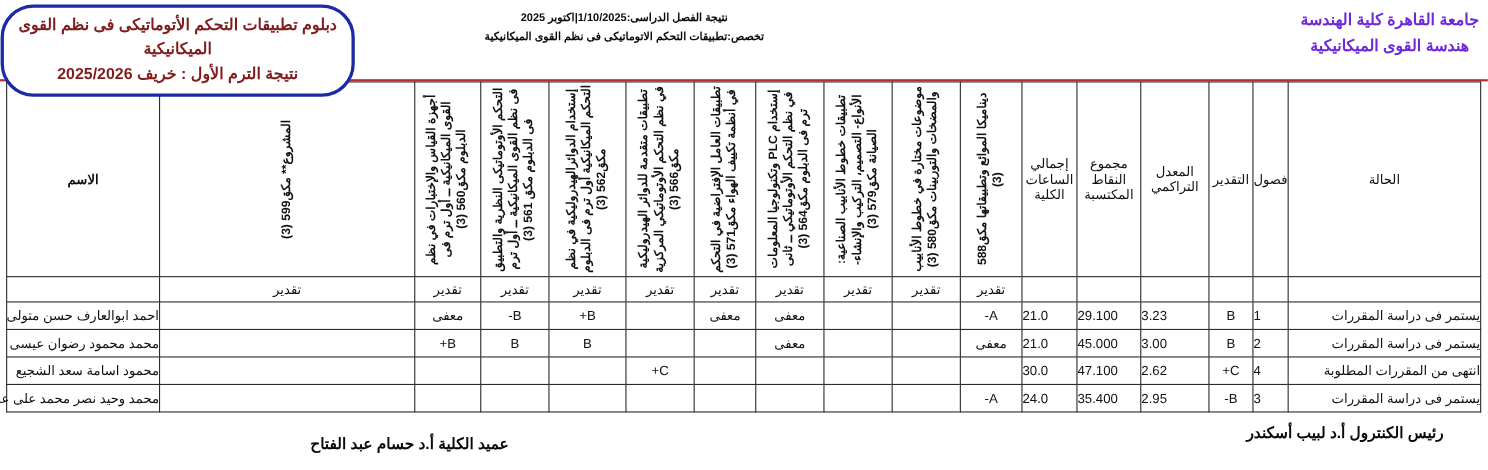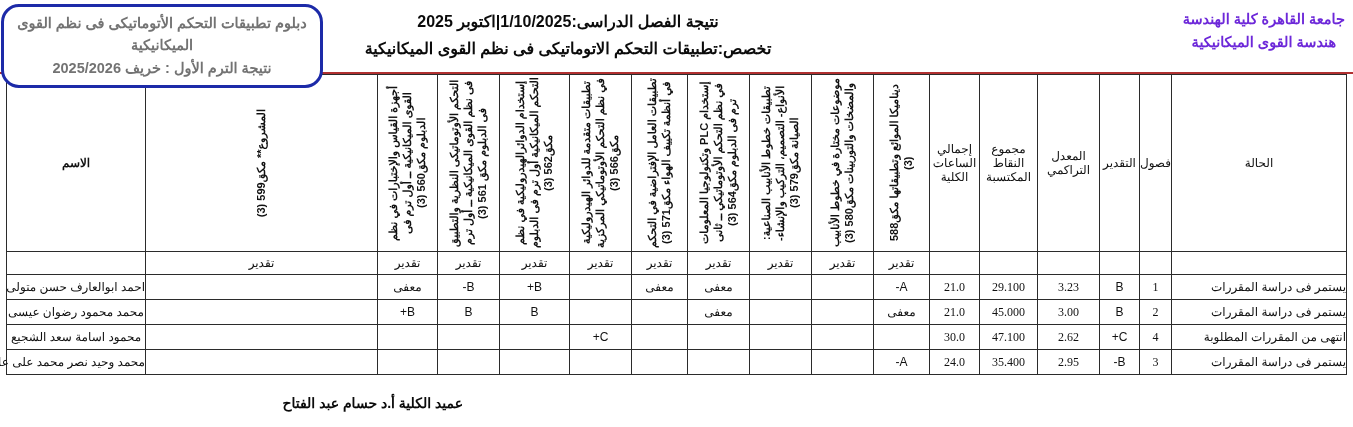--- a/index.html
+++ b/index.html
@@ -31,35 +31,35 @@
     font-weight: bold;
     line-height: 1.6;
     color: #6d28d9;
   }
   .center-block {
     position: absolute;
     top: 8px;
     right: 560px;
     width: 450px;
     text-align: center;
-    font-size: 16px;
+    font-size: 10px;
     font-weight: bold;
     line-height: 1.7;
     color: #0b0b0b;
   }
   .stamp {
     position: absolute;
     top: 4px;
     right: 1030px;
     width: 300px;
     border: 3px solid #1c2aa8;
-    border-radius: 18px;
+    border-radius: 30px;
     padding: 5px 8px 6px 8px;
     text-align: center;
-    color: #737373;
+    color: #7f1d1d;
     font-weight: bold;
     font-size: 14.5px;
     line-height: 1.55;
     background: #fff;
   }
 
   
   table.grades {
     border-collapse: collapse;
     width: 1341px;
@@ -111,33 +111,33 @@
     font-weight: normal;
     margin-top: 44px;
   }
   tbody td {
     height: 24px;
     text-align: center;
     font-size: 13px;
     white-space: nowrap;
   }
   td.name-cell {
-    text-align: center;
+    text-align: right;
     padding-right: 6px;
     font-size: 13px;
   }
   td.state-cell {
     text-align: right;
     padding-right: 4px;
     font-size: 13px;
   }
   td.num-cell {
-    text-align: center;
+    text-align: left;
     padding-left: 6px;
-    font-family: Liberation Serif, serif;
+    font-family: Liberation Sans, sans-serif;
   }
 
   
   .footer {
     margin-top: 8px;
     height: 28px;
     position: relative;
     font-size: 14px;
     font-weight: bold;
     color: #0b0b0b;
@@ -330,14 +330,15 @@
       <td></td>
       <td></td>
       <td></td>
       <td class="name-cell">محمد وحيد نصر محمد على عامر</td>
     </tr>
 
   </tbody>
 </table>
 
 <div class="footer">
+  <span class="sig-right">رئيس الكنترول   أ.د لبيب أسكندر</span>
   <span class="sig-left">عميد الكلية  أ.د حسام عبد الفتاح</span>
 </div>
 
 </body></html>

